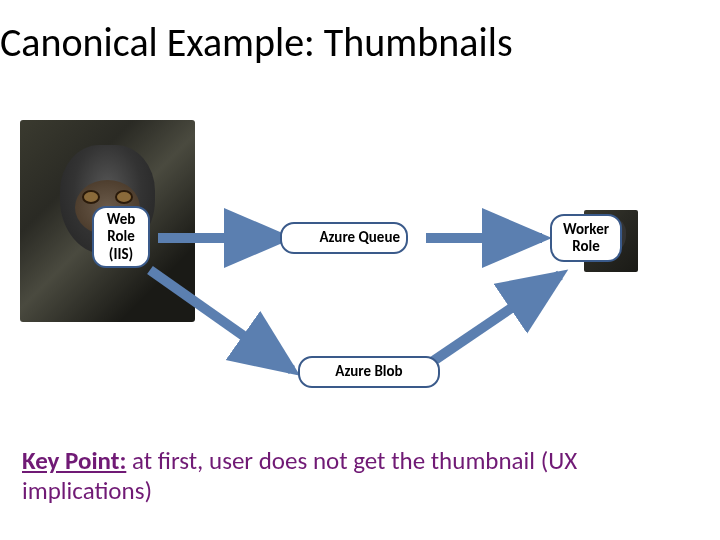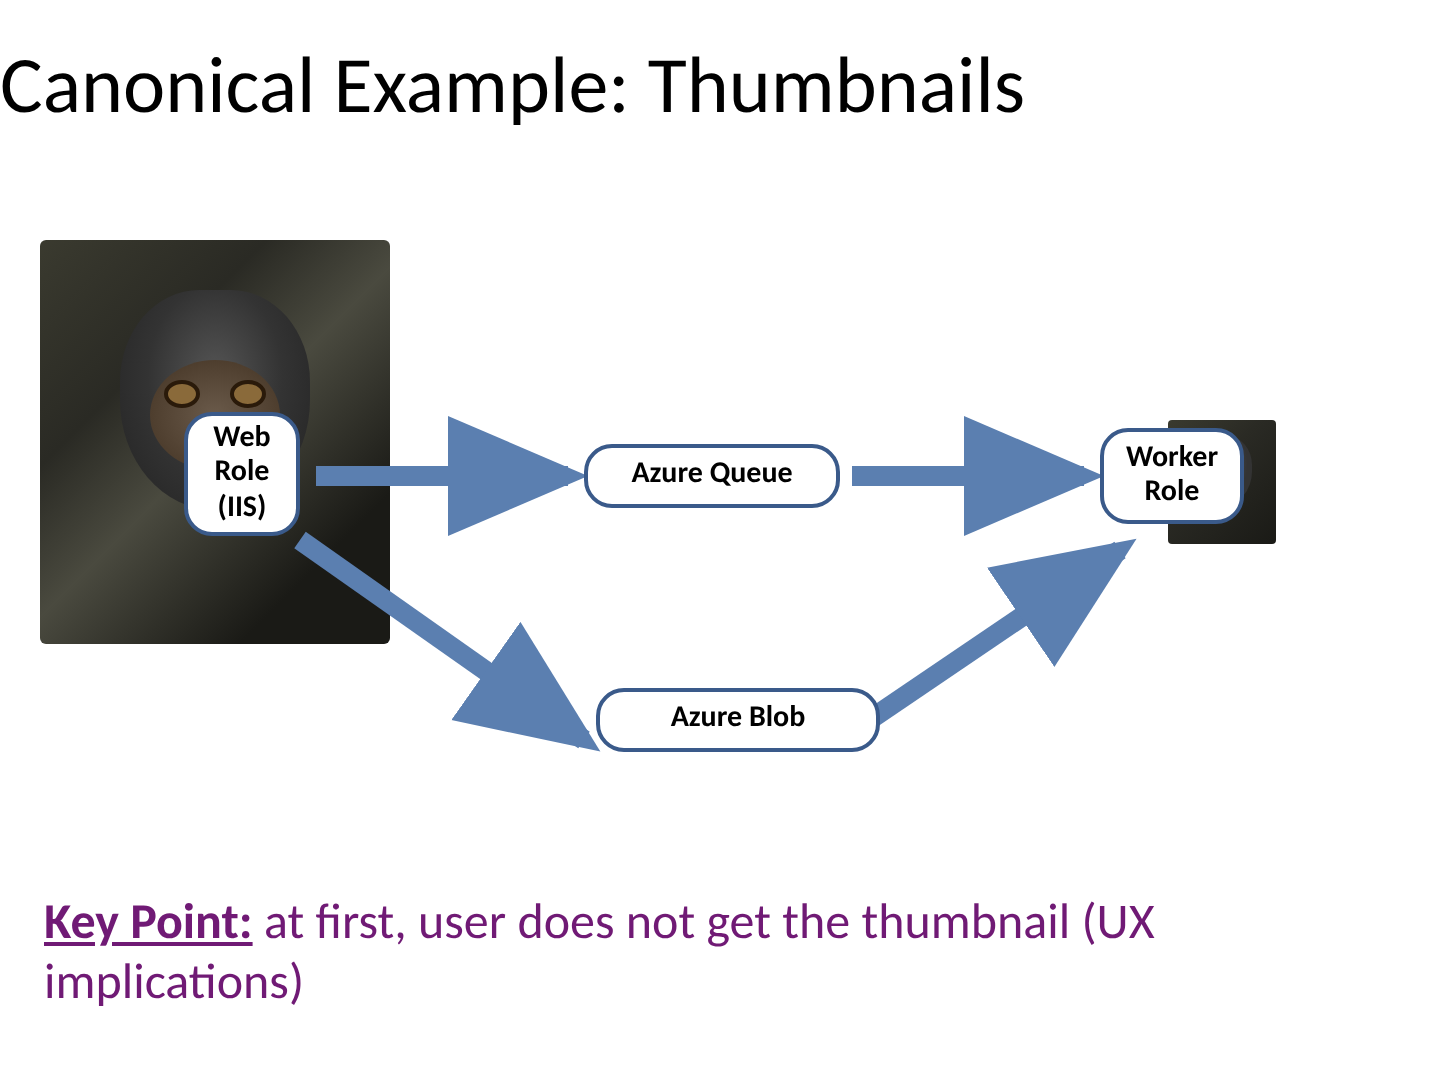--- a/index.html
+++ b/index.html
@@ -102,34 +102,35 @@
     line-height: 1.15;
     padding: 4px 6px;
   }
   .node-web {
     left: 92px;
     top: 86px;
     width: 58px;
     height: 62px;
   }
   .node-queue {
-    left: 292px;
+    left: 280px;
     top: 102px;
     width: 128px;
     height: 32px;
+    justify-content: flex-end;
   }
   .node-worker {
     left: 550px;
     top: 94px;
     width: 72px;
     height: 48px;
   }
   .node-blob {
     left: 298px;
-    top: 224px;
+    top: 236px;
     width: 142px;
     height: 32px;
   }
   .arrow-svg {
     position: absolute;
     top: 0; left: 0;
     width: 720px;
     height: 300px;
     pointer-events: none;
   }

